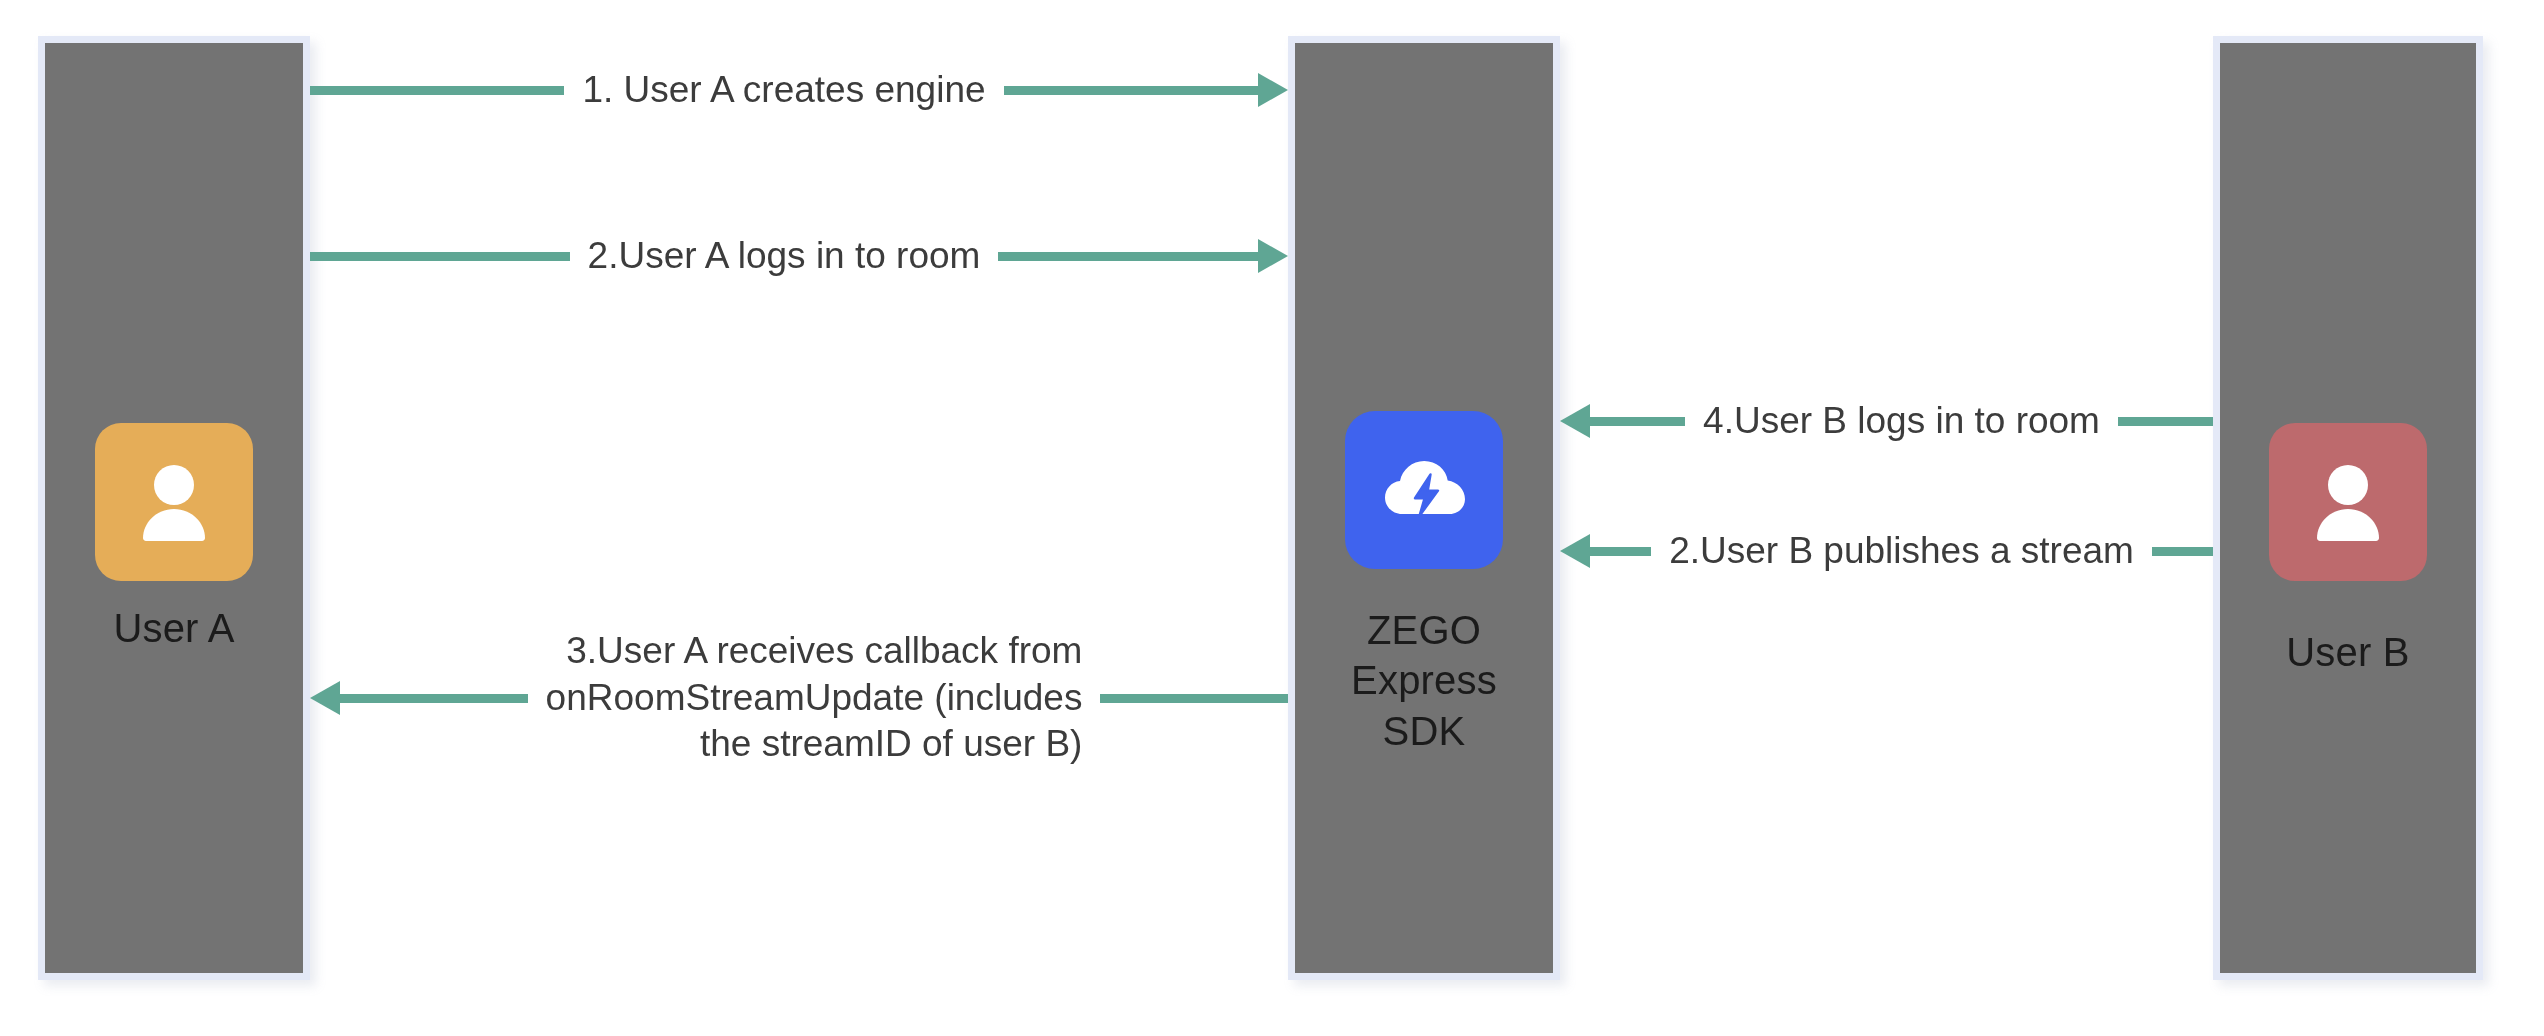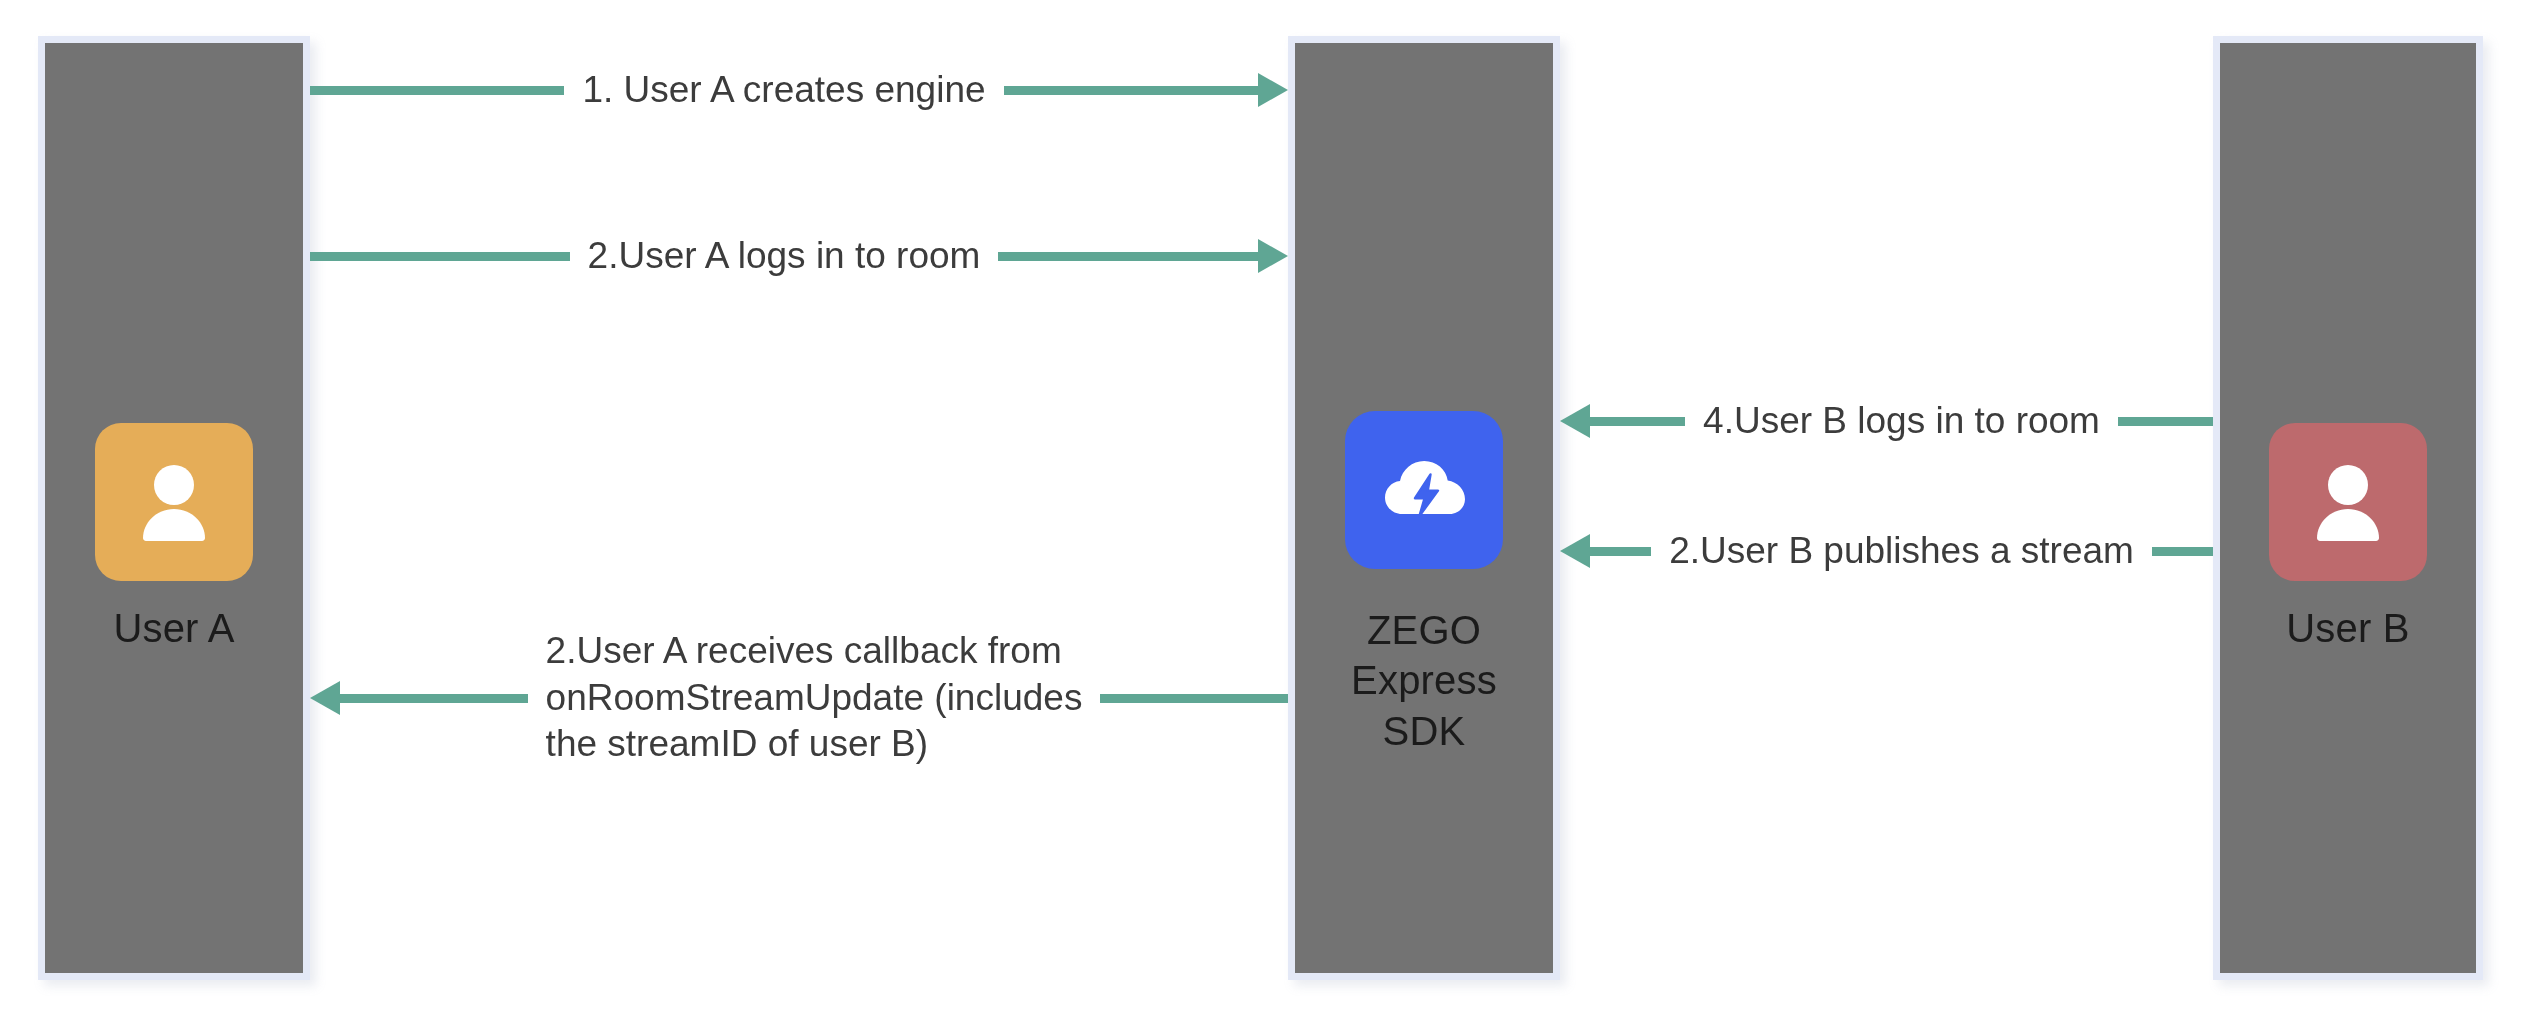--- a/index.html
+++ b/index.html
@@ -33,21 +33,21 @@
   
   .actor {
     position: absolute;
     display: flex;
     flex-direction: column;
     align-items: center;
     width: 100%;
     left: 0;
   }
   #actor-user-a { top: 380px; }
-  #actor-user-b { top: 380px; }
+  #actor-user-b { top: 380px; gap: 24px; }
   #actor-sdk    { top: 368px; }
 
   .actor-icon {
     width: 158px;
     height: 158px;
     border-radius: 26px;
     display: flex;
     align-items: center;
     justify-content: center;
   }
@@ -76,21 +76,21 @@
     position: absolute;
     display: flex;
     align-items: center;
     box-sizing: border-box;
   }
   .msg-label {
     flex: 0 0 auto;
     font-size: 37px;
     line-height: 1.27;
     color: #3c3c3c;
-    text-align: left;
+    text-align: right;
     padding: 0 18px;
     white-space: pre-line;
   }
   .seg {
     flex: 1 1 auto;
     height: 9px;
     background: #5fa694;
     min-width: 10px;
   }
   .head {
@@ -184,20 +184,20 @@
   <div id="msg-5" class="msg">
     <div class="head left"></div>
     <div class="seg"></div>
     <div class="msg-label">2.User B publishes a stream</div>
     <div class="seg"></div>
   </div>
 
   <div id="msg-6" class="msg">
     <div class="head left"></div>
     <div class="seg"></div>
-    <div class="msg-label">2.User A receives callback from
+    <div class="msg-label">3.User A receives callback from
 onRoomStreamUpdate (includes
 the streamID of user B)</div>
     <div class="seg"></div>
   </div>
 
 
 </div>
 
 </body></html>

